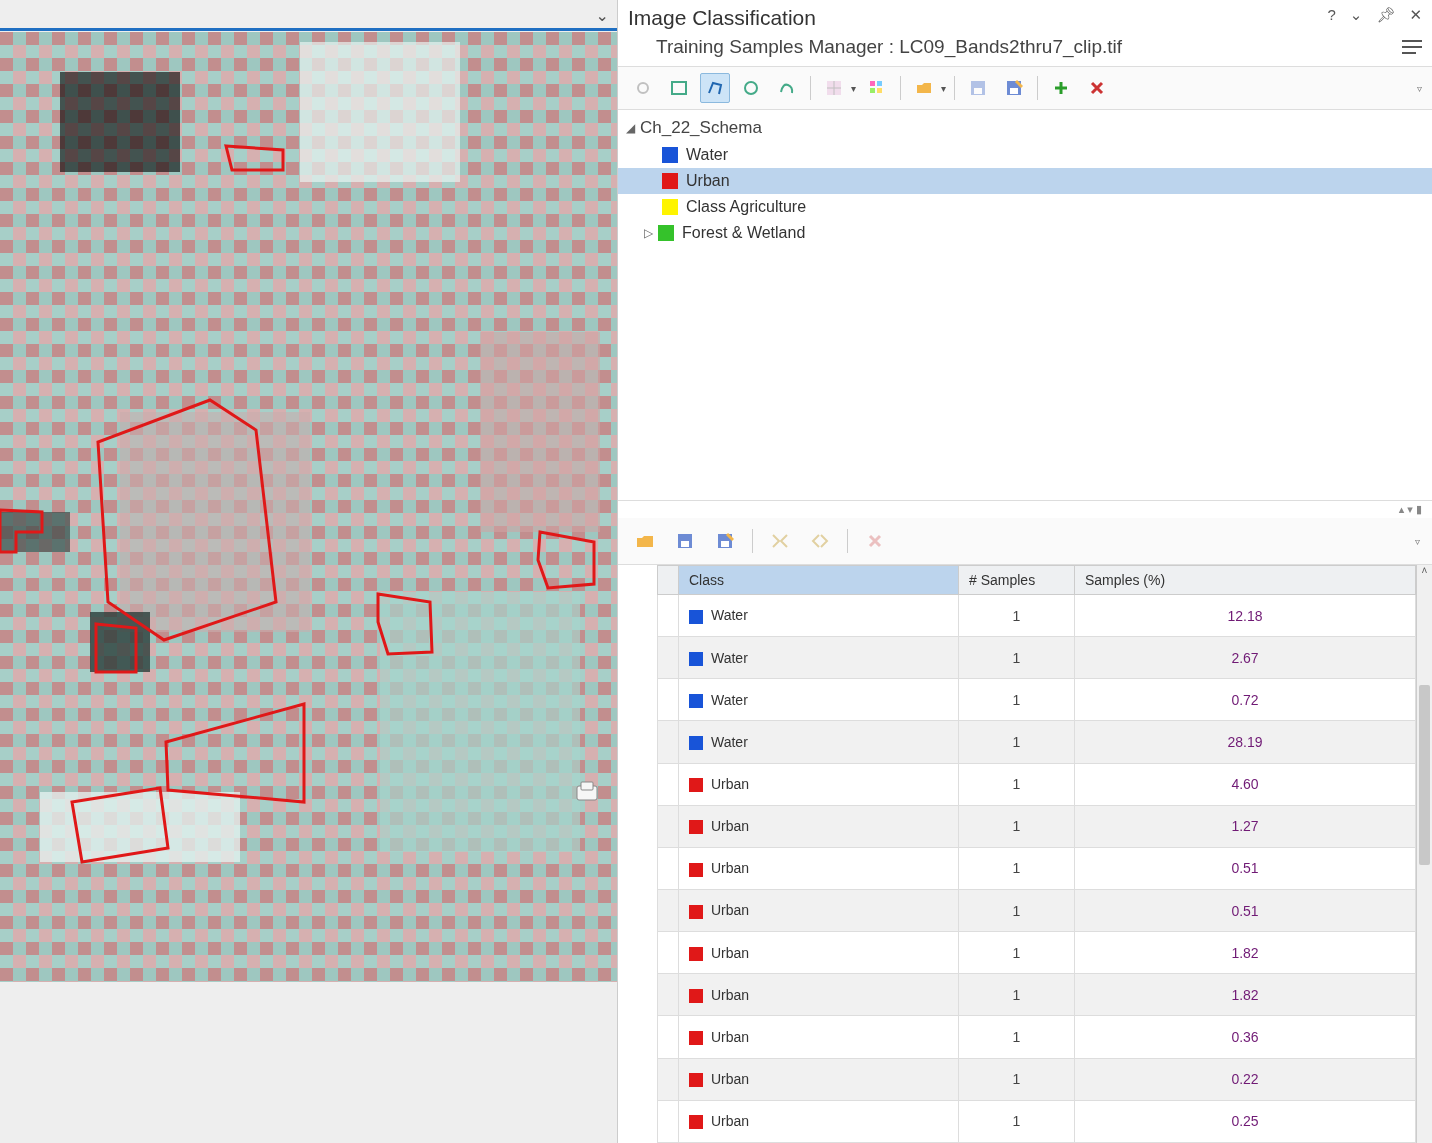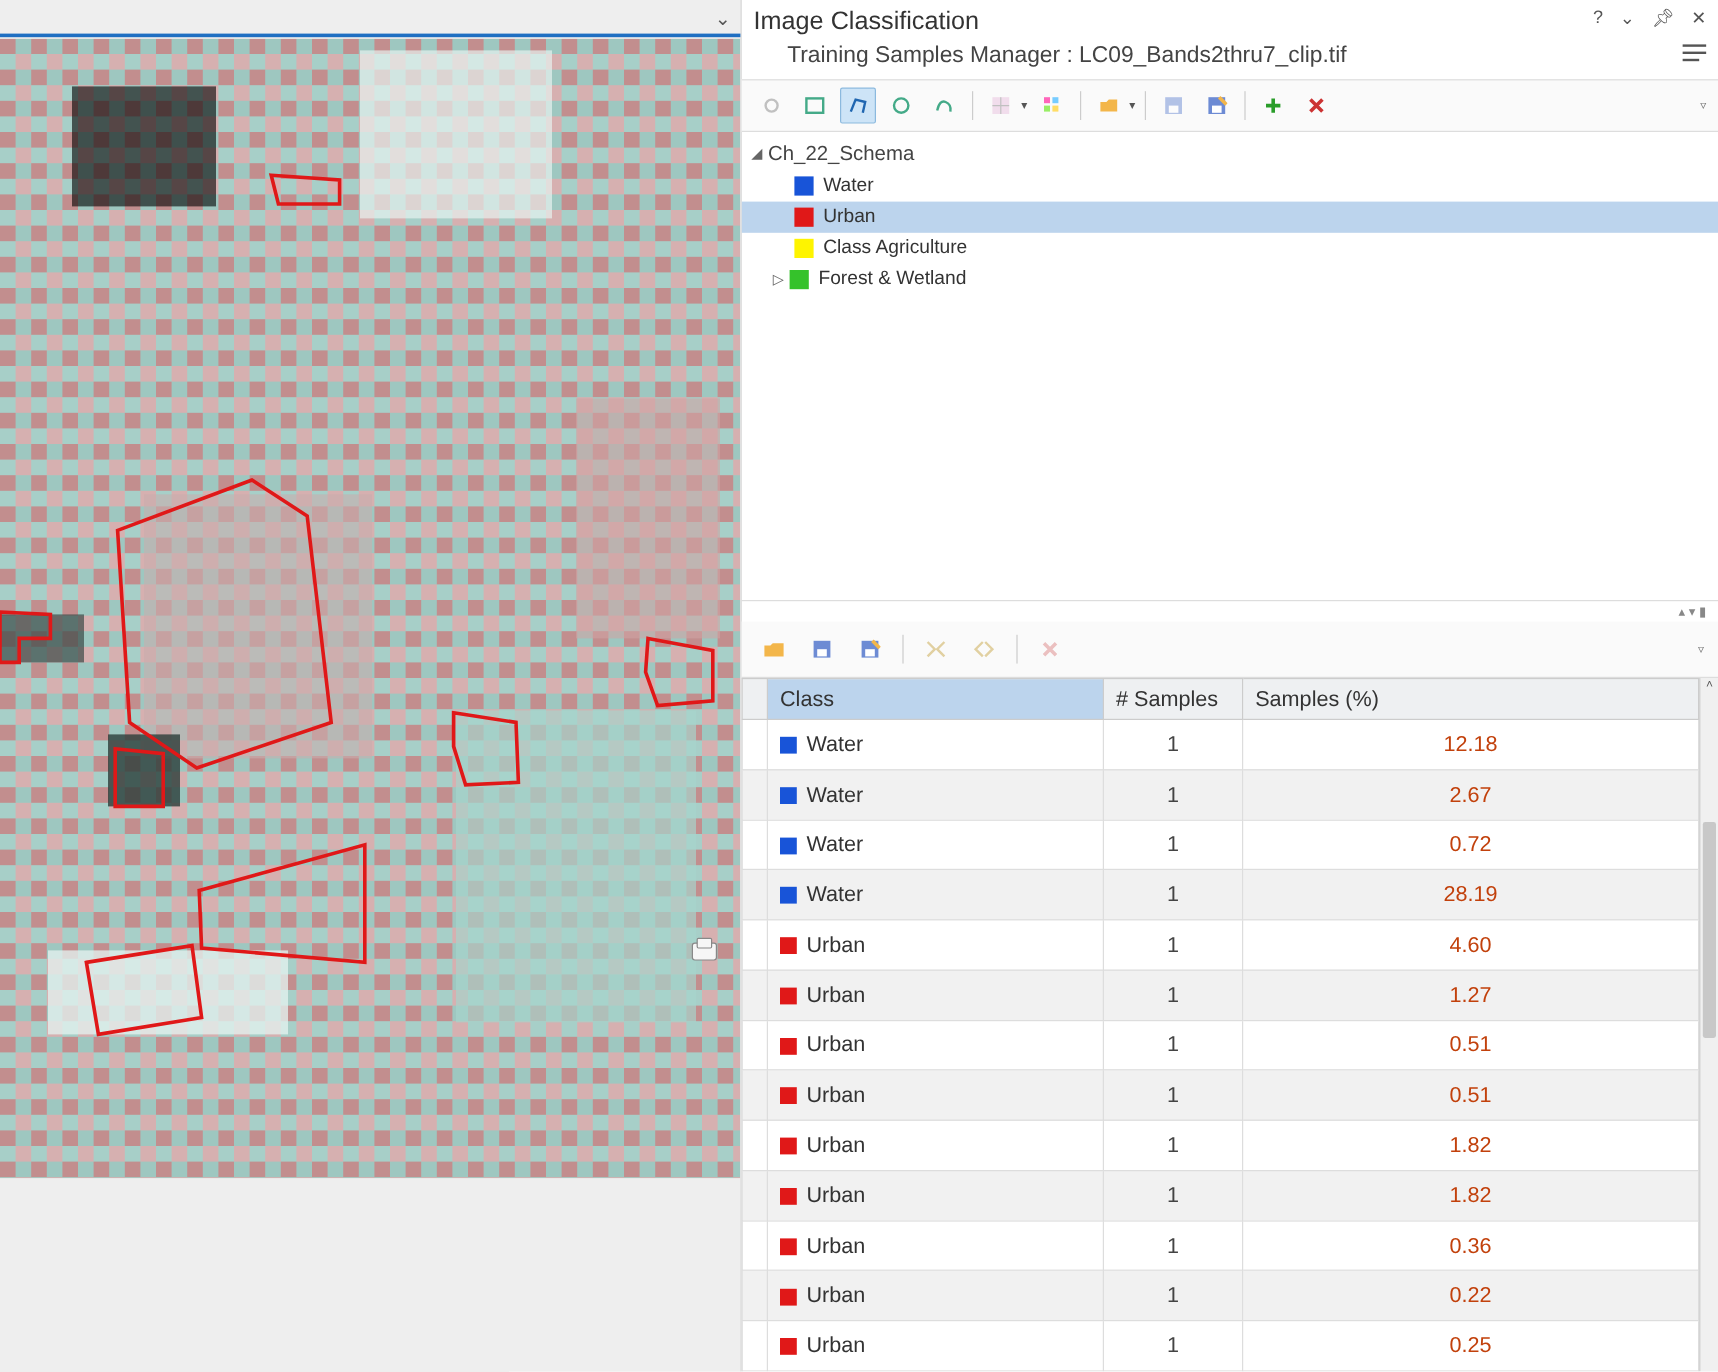--- a/index.html
+++ b/index.html
@@ -12,21 +12,21 @@
   .raster-bg { width: 100%; height: 100%; display: block; }
   .training-poly { position: absolute; top: 0; left: 0; width: 617px; height: 950px; pointer-events: none; }
   .snap-icon { position: absolute; right: 18px; bottom: 180px; width: 24px; height: 22px; }
   
   .panel { flex: 1; background: #fff; display: flex; flex-direction: column; border-left: 1px solid #ccc; }
   .panel-header { display: flex; align-items: flex-start; padding: 6px 10px 0 10px; }
   .panel-title { font-size: 21px; color: #333; flex: 1; }
   .panel-header-icons { display: flex; gap: 14px; color: #555; font-size: 15px; }
   .panel-header-icons span { cursor: pointer; }
   
-  .subtitle-row { display: flex; align-items: flex-start; padding: 6px 10px 8px 38px; gap: 44px; }
+  .subtitle-row { display: flex; align-items: center; padding: 6px 10px 8px 38px; gap: 44px; }
   .panel-subtitle { font-size: 19px; color: #444; flex: 1; }
   .options-icon { width: 20px; height: 16px; cursor: pointer; }
   
   .toolbar { display: flex; align-items: center; gap: 6px; padding: 6px 10px; border-top: 1px solid #ddd; border-bottom: 1px solid #ddd; background: #fafafa; }
   .tb-btn { width: 30px; height: 30px; display: flex; align-items: center; justify-content: center; border: 1px solid transparent; border-radius: 2px; cursor: pointer; }
   .tb-btn.active { background: #cde4f7; border-color: #8bb9de; }
   .tb-btn.disabled { opacity: 0.5; cursor: default; }
   .tb-sep { width: 1px; height: 24px; background: #ccc; margin: 0 2px; }
   .tb-dd { font-size: 10px; color: #555; margin-left: -4px; cursor: pointer; }
   .tb-overflow { font-size: 10px; color: #777; margin-left: auto; }
@@ -39,29 +39,29 @@
   .tree-arrow { width: 14px; font-size: 12px; color: #666; }
   .tree-swatch { width: 16px; height: 16px; margin-right: 8px; }
   .tree-label { }
   .schema-name { font-size: 17px; color: #444; }
   
   .mini-sep { display:flex; justify-content:flex-end; padding:2px 10px; color:#888; font-size:11px; border-top:1px solid #ddd; }
   
   .sample-toolbar { display: flex; align-items: center; gap: 10px; padding: 8px 12px; border-bottom: 1px solid #ddd; background: #fafafa; }
   
   .table-wrap { flex: 1; display: flex; overflow: hidden; }
-  .sample-table { flex: 1; border-collapse: collapse; font-size: 18px; }
+  .sample-table { flex: 1; border-collapse: collapse; font-size: 14px; margin-left: 39px; }
   .sample-table th { background: #eef0f2; border: 1px solid #ccc; padding: 6px 10px; text-align: left; font-weight: normal; color: #333; }
   .sample-table th.class-col { background: #bcd4ed; }
   .sample-table td { border: 1px solid #ddd; padding: 4px 10px; }
   .sample-table tr.even td { background: #f1f1f1; }
   .sample-table tr.odd td { background: #fff; }
   .swatch-sm { display:inline-block; width:14px; height:14px; margin-right:8px; vertical-align:middle; }
   .num-cell { text-align: center; color:#444; }
-  .pct-cell { text-align: center; color:#c2410c; }
+  .pct-cell { text-align: center; color:#701a75; }
   .row-handle { width: 20px; background: #e6e6e6; border:1px solid #ccc; }
   
   .scroll-col { width: 16px; background: #f0f0f0; border-left:1px solid #ccc; position: relative; }
   .scroll-up { position:absolute; top:0; left:0; right:0; height:16px; text-align:center; font-size:10px; color:#555; cursor:pointer; }
   .scroll-thumb { position:absolute; top:120px; left:2px; right:2px; height:180px; background:#c8c8c8; border-radius:2px; }
 </style>
 </head>
 <body>
 
 <div class="map-area">

